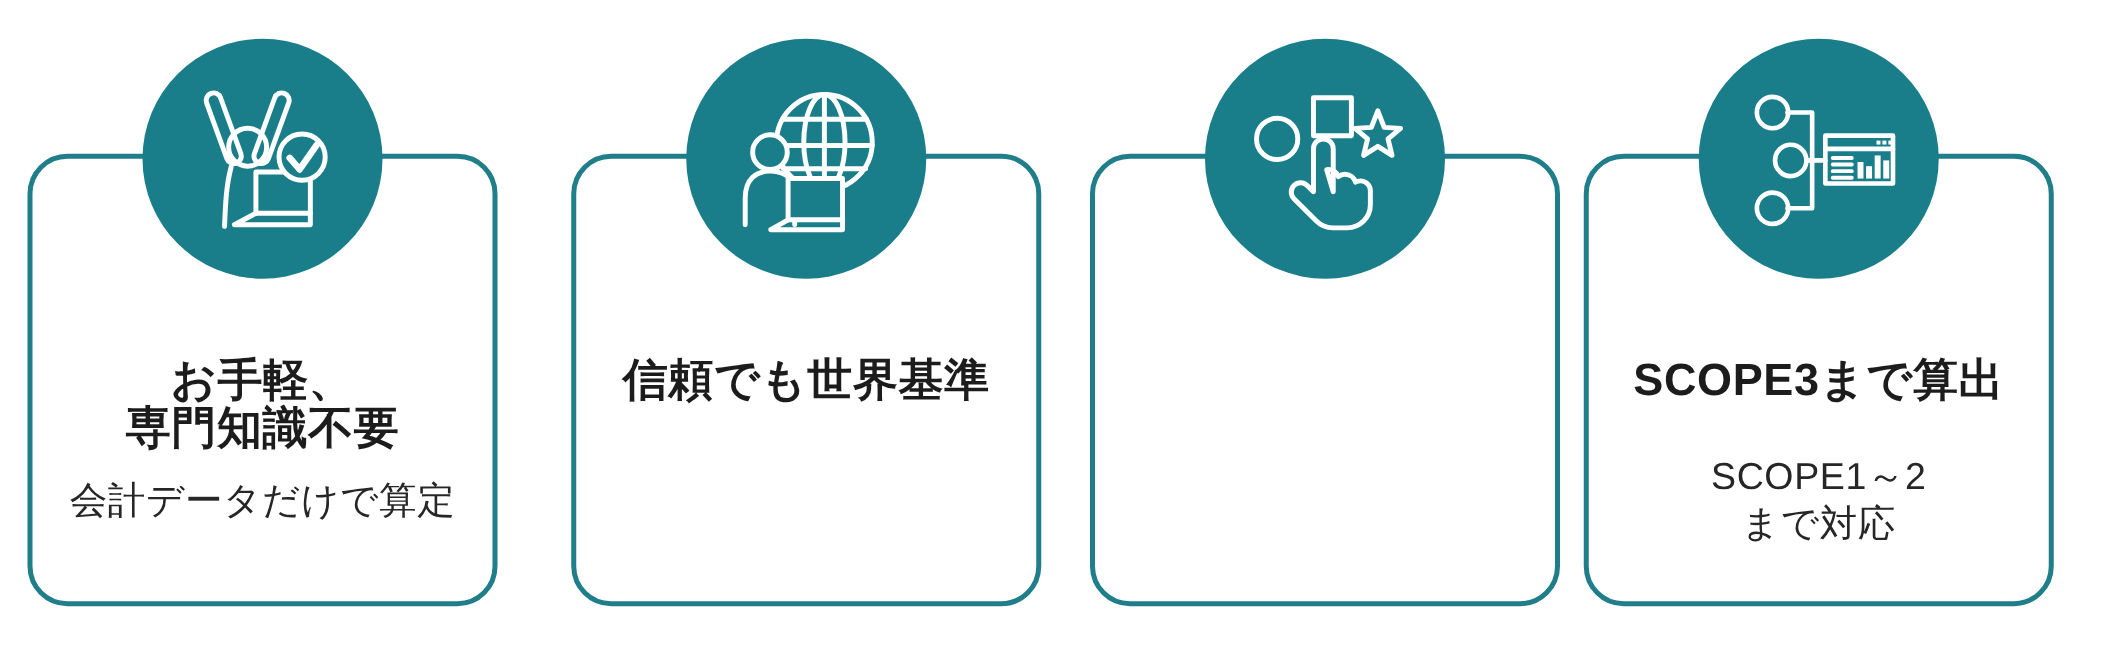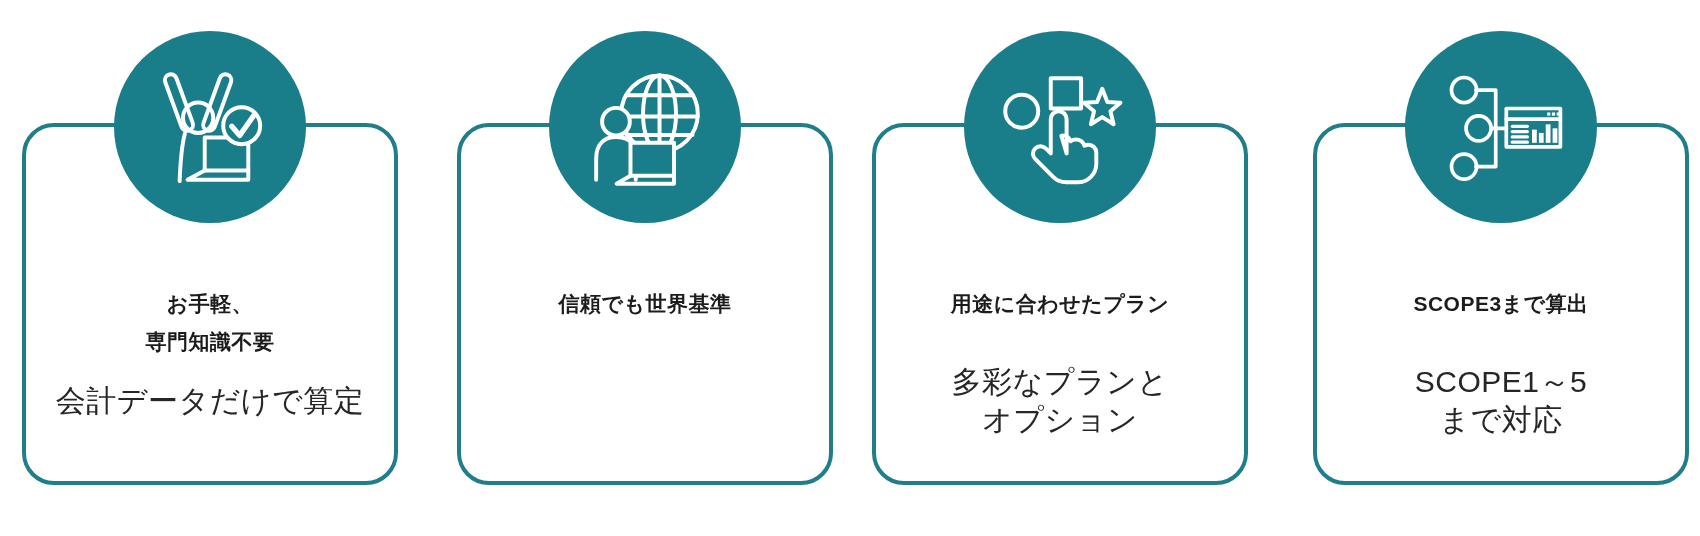--- a/index.html
+++ b/index.html
@@ -5,33 +5,33 @@
   html,body{margin:0;padding:0;background:#ffffff;}
   body{font-family:"Liberation Sans","DejaVu Sans",sans-serif;}
   .stage{position:relative;width:1700px;height:536px;background:#ffffff;overflow:hidden;}
   .card{
     position:absolute;top:123px;width:376px;height:362px;box-sizing:border-box;
     border:4px solid #1f7e89;border-radius:32px;background:#ffffff;
   }
   .card.c0{left:22px;}
   .card.c1{left:457px;}
   .card.c2{left:872px;}
-  .card.c3{left:1313px;}
+  .card.c3{left:1267px;}
   .icon-circle{
     position:absolute;top:-96px;left:50%;transform:translateX(-50%);
     width:192px;height:192px;border-radius:50%;background:#1a7e8a;
     display:flex;align-items:center;justify-content:center;
   }
   .icon-circle svg{width:132px;height:132px;}
   .card-body{
     position:absolute;top:158px;left:0;right:0;
     display:flex;flex-direction:column;align-items:center;
   }
   .card-title{
-    min-height:76px;font-size:21px;font-weight:bold;color:#1c1c1c;
+    min-height:76px;font-size:36px;font-weight:bold;color:#1c1c1c;
     line-height:38px;text-align:center;white-space:pre-line;letter-spacing:0.5px;
   }
   .card-sub{
     height:80px;display:flex;align-items:center;justify-content:center;
     font-size:30px;color:#262626;line-height:38px;text-align:center;
     white-space:pre-line;letter-spacing:0.5px;
   }
 </style>
 </head>
 <body>
@@ -80,25 +80,20 @@
 
   <div class="card c2">
     <div class="icon-circle">
       <svg viewBox="0 0 100 100" fill="none" stroke="#ffffff" stroke-width="3" stroke-linecap="round" stroke-linejoin="round">
         <circle cx="21" cy="38" r="12.5"></circle>
         <rect x="43" y="13" width="23" height="23"></rect>
         <polygon points="82,21 85.9,31 95.8,31.6 88.2,38 90.6,47.9 82,42.5 73.4,47.9 75.8,38 68.2,31.6 78.1,31"></polygon>
         <path d="M49 68 V42 c0 -3.3 -2.7 -6 -6 -6 c-3.3 0 -6 2.7 -6 6 v26 l-3.8 -3.8 c-2.2 -2.2 -5.8 -2.2 -8 0 c-2.2 2.2 -2.2 5.8 0 8 l13.6 13.6 c2.6 2.6 6.2 4.1 9.9 4.1 h8.8 c7.7 0 14 -6.3 14 -14 v-8.5 c0 -3.3 -2.7 -6 -6 -6 c-1.1 0 -2.1 0.3 -3 0.8 c-0.8 -2.8 -3.4 -4.8 -6.4 -4.8 c-1.5 0 -2.9 0.5 -4 1.4 c-1 -2.5 -3.4 -4.3 -6.3 -4.3 c-0.3 0 -0.6 0 -0.8 0.1 z" transform="translate(6 2)"></path>
       </svg>
     </div>
-    <div class="card-body">
-      <div class="card-title">用途に合わせたプラン</div>
-      <div class="card-sub">多彩なプランと
-オプション</div>
-    </div>
   </div>
 
   <div class="card c3">
     <div class="icon-circle">
       <svg viewBox="0 0 100 100" fill="none" stroke="#ffffff" stroke-width="2.8" stroke-linecap="round" stroke-linejoin="round">
         <path d="M31 22 H46 V80 H31"></path>
         <path d="M43 51 H54"></path>
         <circle cx="22" cy="22" r="9.5"></circle>
         <circle cx="33" cy="51" r="9.5"></circle>
         <circle cx="22" cy="80" r="9.5"></circle>
@@ -112,18 +107,18 @@
         <path d="M58.5 57.5 H70" stroke-width="2.4"></path>
         <path d="M58.5 61.5 H70" stroke-width="2.4"></path>
         <rect x="73.5" y="52" width="3.6" height="10" fill="#ffffff" stroke="none"></rect>
         <rect x="78.7" y="54.5" width="3.6" height="7.5" fill="#ffffff" stroke="none"></rect>
         <rect x="83.9" y="48" width="3.6" height="14" fill="#ffffff" stroke="none"></rect>
         <rect x="89.1" y="51" width="3.6" height="11" fill="#ffffff" stroke="none"></rect>
       </svg>
     </div>
     <div class="card-body">
       <div class="card-title">SCOPE3まで算出</div>
-      <div class="card-sub">SCOPE1～5
+      <div class="card-sub">SCOPE1～2
 まで対応</div>
     </div>
   </div>
 
 </div>
 
 </body></html>

